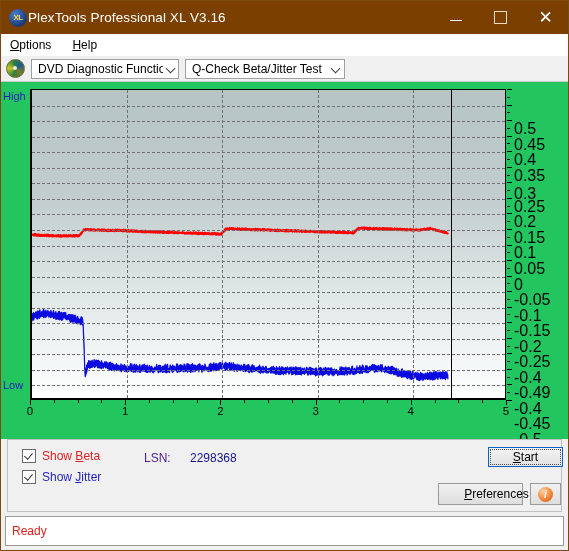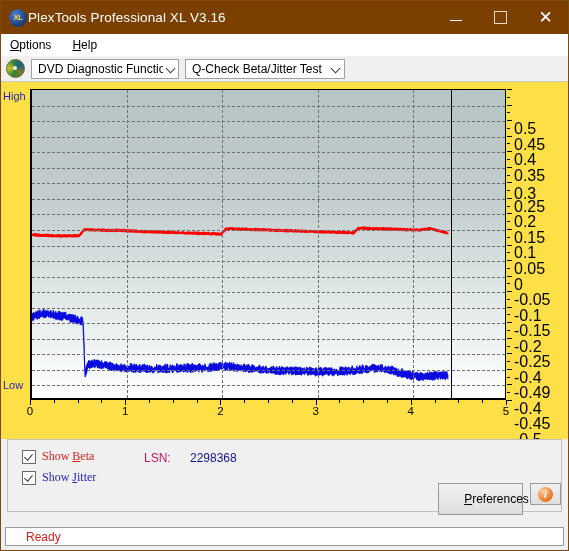--- a/index.html
+++ b/index.html
@@ -84,21 +84,21 @@
   .chev{
     width:9px;height:9px;position:relative;display:inline-block;
   }
   .chev:before{
     content:"";position:absolute;left:1px;top:1px;
     width:6px;height:6px;border-left:1.4px solid #444;border-bottom:1.4px solid #444;
     transform:rotate(-45deg);
   }
   
   .chartwrap{
-    position:relative;height:357px;background:#fde047;
+    position:relative;height:357px;background:#22c55e;
     overflow:hidden;
   }
   .plot-outer{
     position:absolute;left:29px;top:7px;width:476px;height:311px;
     border-left:2px solid #000;border-bottom:2px solid #000;
     border-top:1px solid #000;border-right:1px solid #000;
     box-sizing:border-box;
     background:linear-gradient(to bottom,#b6c4c4 0%,#c3cdcd 35%,#dfe6e6 65%,#f7fafa 92%,#ffffff 100%);
     overflow:hidden;
   }
@@ -129,55 +129,55 @@
   .chk-row{position:absolute;display:flex;align-items:center;gap:6px;}
   .chkbox{
     width:12px;height:12px;border:1px solid #6b6b6b;background:#fff;
     position:relative;flex:0 0 auto;
   }
   .chkbox:after{
     content:"";position:absolute;left:3px;top:1px;width:3.5px;height:7px;
     border-right:1.6px solid #333;border-bottom:1.6px solid #333;
     transform:rotate(40deg);
   }
-  .chk-label{font-size:12px;white-space:nowrap;font-family:Liberation Serif, serif;}
+  .chk-label{font-size:12px;white-space:nowrap;}
   .chk-label u{text-decoration:underline;}
-  .lsn-label{position:absolute;font-size:12px;color:#be185d;}
+  .lsn-label{position:absolute;font-size:12px;color:#4c1d95;}
   .lsn-value{position:absolute;font-size:12px;color:#15158c;}
   .btn{
     position:absolute;background:#e6e6e6;border:1px solid #9a9a9a;
     font-size:12px;color:#000;display:flex;align-items:center;justify-content:center;
     box-sizing:border-box;
   }
   .btn u{text-decoration:underline;}
   .btn-start{
     left:480px;top:7px;width:75px;height:20px;
     border:1px solid #0a64c8;outline:1px dotted #505050;outline-offset:-3px;
     background:linear-gradient(to bottom,#f3f3f3,#e2e2e2);
   }
   .btn-prefs{
-    left:430px;top:43px;width:85px;height:32px;
+    left:430px;top:43px;width:85px;height:22px;
     background:linear-gradient(to bottom,#f1f1f1,#dedede);
     padding-left:32px;
   }
   .btn-info{
     left:522px;top:43px;width:31px;height:22px;
     background:linear-gradient(to bottom,#f1f1f1,#dedede);
   }
   .info-ball{
     width:15px;height:15px;border-radius:50%;
     background:radial-gradient(circle at 34% 28%,#ffd0a0,#f08030 60%,#c85a10);
     color:#fff;font-size:10px;font-weight:bold;font-style:italic;
     display:flex;align-items:center;justify-content:center;
   }
   
   .statusbar{
-    position:absolute;left:4px;right:4px;bottom:4px;height:19px;
+    position:absolute;left:4px;right:4px;bottom:4px;height:30px;
     background:#ffffff;border:1px solid #9a9a9a;
-    display:flex;align-items:center;padding-left:20px;box-sizing:border-box;
+    display:flex;align-items:center;padding-left:6px;box-sizing:border-box;
   }
   .statustext{font-size:12px;color:#e02020;}
 </style>
 </head>
 <body>
 
 <div id="app">
 
   <div class="titlebar">
     <div class="logo">XL</div>
@@ -350,20 +350,23 @@
       <div class="chk-label" id="beta-label" style="color: rgb(224, 32, 32);">Show <u>B</u>eta</div>
     </div>
     <div class="chk-row" style="left:14px;top:30px;">
       <div class="chkbox"></div>
       <div class="chk-label" id="jitter-label" style="color: rgb(31, 31, 192);">Show <u>J</u>itter</div>
     </div>
 
     <div class="lsn-label" style="left:136px;top:11px;">LSN:</div>
     <div class="lsn-value" style="left:182px;top:11px;">2298368</div>
 
+    <div class="btn btn-start">
+      <span id="start-label"><u>S</u>tart</span>
+    </div>
     <div class="btn btn-prefs">
       <span id="prefs-label"><u>P</u>references</span>
     </div>
     <div class="btn btn-info">
       <span class="info-ball">i</span>
     </div>
   </div>
 
   <div class="statusbar">
     <span class="statustext">Ready</span>

